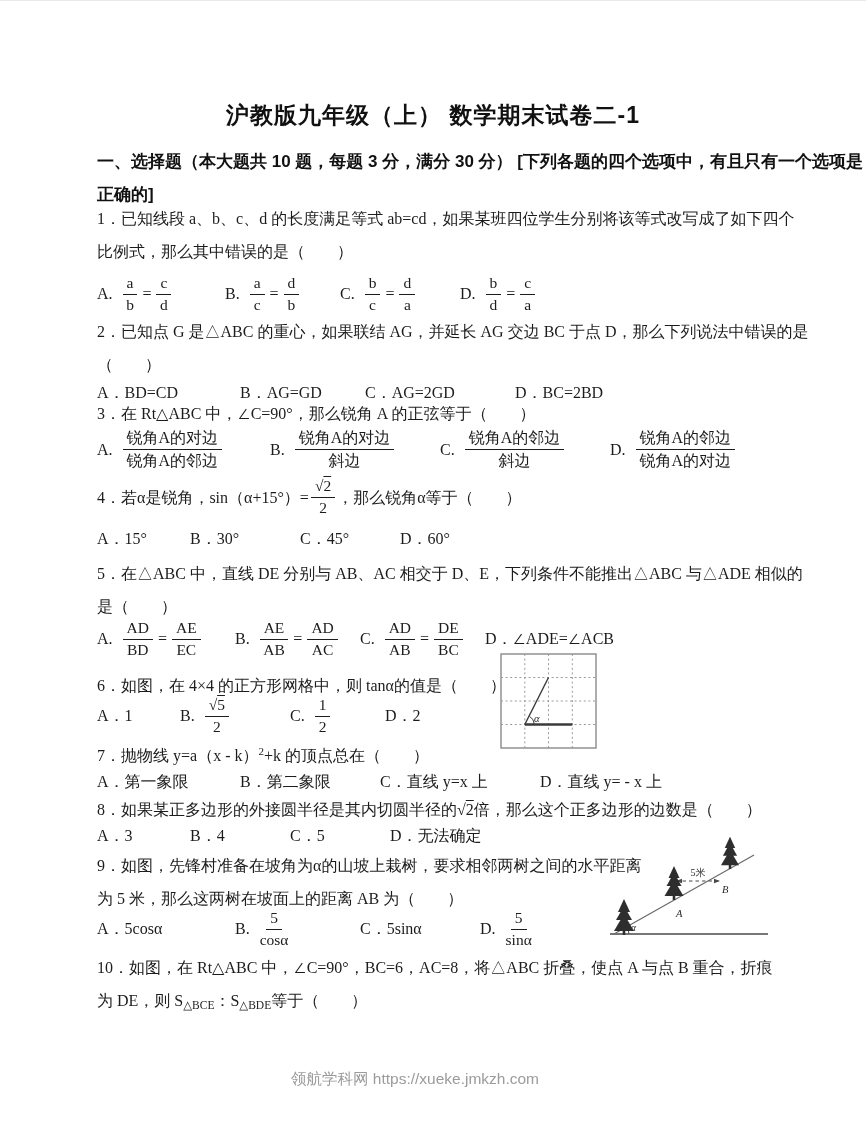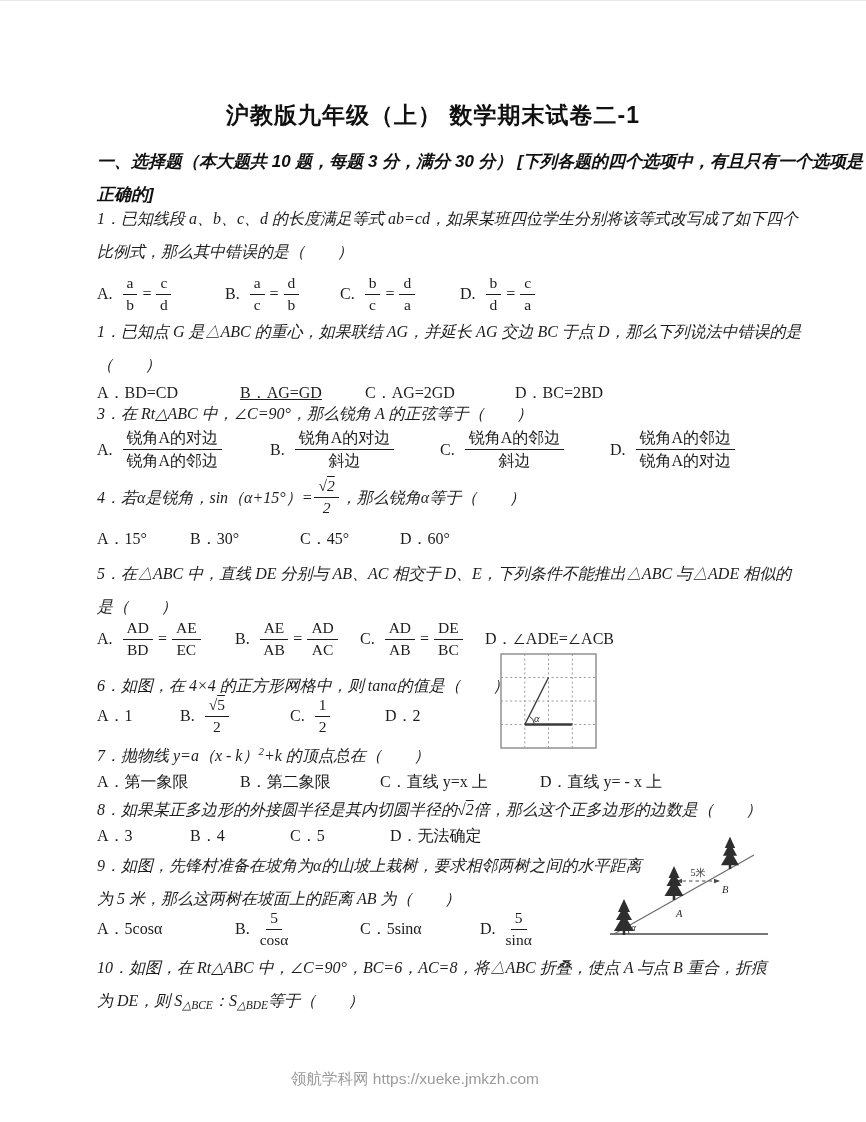--- a/index.html
+++ b/index.html
@@ -4,21 +4,21 @@
 <style>
   html,body{margin:0;padding:0;background:#e8e8e8;}
   .page{position:relative;width:866px;height:1122px;background:#ffffff;margin:1px auto;
         font-family:"Liberation Serif",serif;color:#1c1c1c;font-size:16px;overflow:hidden;}
   .abs{position:absolute;}
   .title{top:99px;left:0;width:866px;text-align:center;font-family:"Liberation Sans",sans-serif;
          font-weight:700;font-size:23px;letter-spacing:1px;color:#111;}
   .section{top:144px;left:97px;width:680px;font-family:"Liberation Sans",sans-serif;
            font-weight:700;font-size:17px;line-height:33px;color:#111;}
   .qblock{left:97px;width:690px;}
-  .qline{line-height:33px;white-space:nowrap;font-style:italic;}
+  .qline{line-height:33px;white-space:nowrap;}
   .opts{display:flex;align-items:center;white-space:nowrap;}
   .opt{display:inline-flex;align-items:center;flex:0 0 auto;}
   .olabel{margin-right:8px;}
   .eq{margin:0 3px;}
   .frac{display:inline-flex;flex-direction:column;align-items:center;vertical-align:middle;
         line-height:1.2;margin:0 2px;font-size:15.5px;}
   .frac .num{border-bottom:1.4px solid #1c1c1c;padding:0 4px 1px 4px;}
   .frac .den{padding-top:1px;}
   .frac.cn{font-size:16px;line-height:1.25;}
   .rad{text-decoration:overline;}
@@ -90,25 +90,25 @@
         <span class="eq">=</span>
         <span class="frac">
             <span class="num">c</span>
             <span class="den">a</span>
           </span>
       </span>
     </div>
   </div>
 
   <div class="abs qblock" style="top:314px;">
-    <div class="qline">1．已知点 G 是△ABC 的重心，如果联结 AG，并延长 AG 交边 BC 于点 D，那么下列说法中错误的是</div>
+    <div class="qline">2．已知点 G 是△ABC 的重心，如果联结 AG，并延长 AG 交边 BC 于点 D，那么下列说法中错误的是</div>
     <div class="qline">（　　）</div>
     <div class="opts" style="margin-top:2px;">
       <span class="opt" style="width:143px;">A．BD=CD</span>
-      <span class="opt" style="width:125px;text-decoration:underline;">B．AG=GD</span>
+      <span class="opt" style="width:125px;">B．AG=GD</span>
       <span class="opt" style="width:150px;">C．AG=2GD</span>
       <span class="opt">D．BC=2BD</span>
     </div>
   </div>
 
   <div class="abs qblock" style="top:396px;">
     <div class="qline">3．在 Rt△ABC 中，∠C=90°，那么锐角 A 的正弦等于（　　）</div>
     <div class="opts" style="margin-top:-2px;">
       <span class="opt" style="width:173px;">
         <span class="olabel">A.</span>

